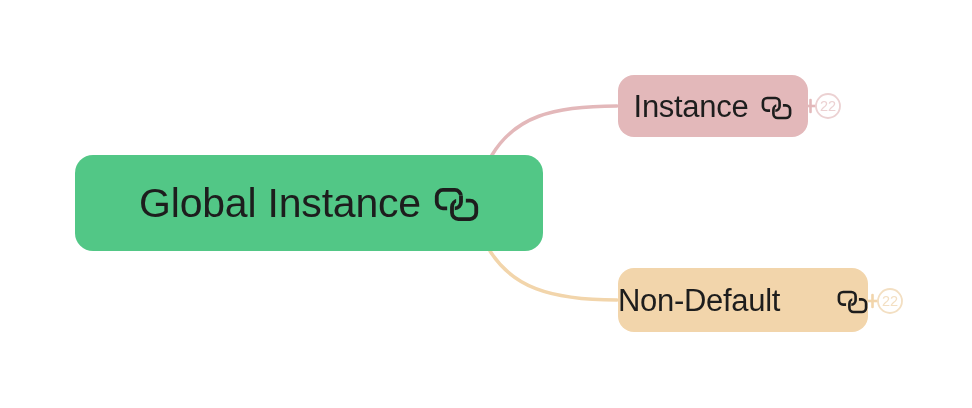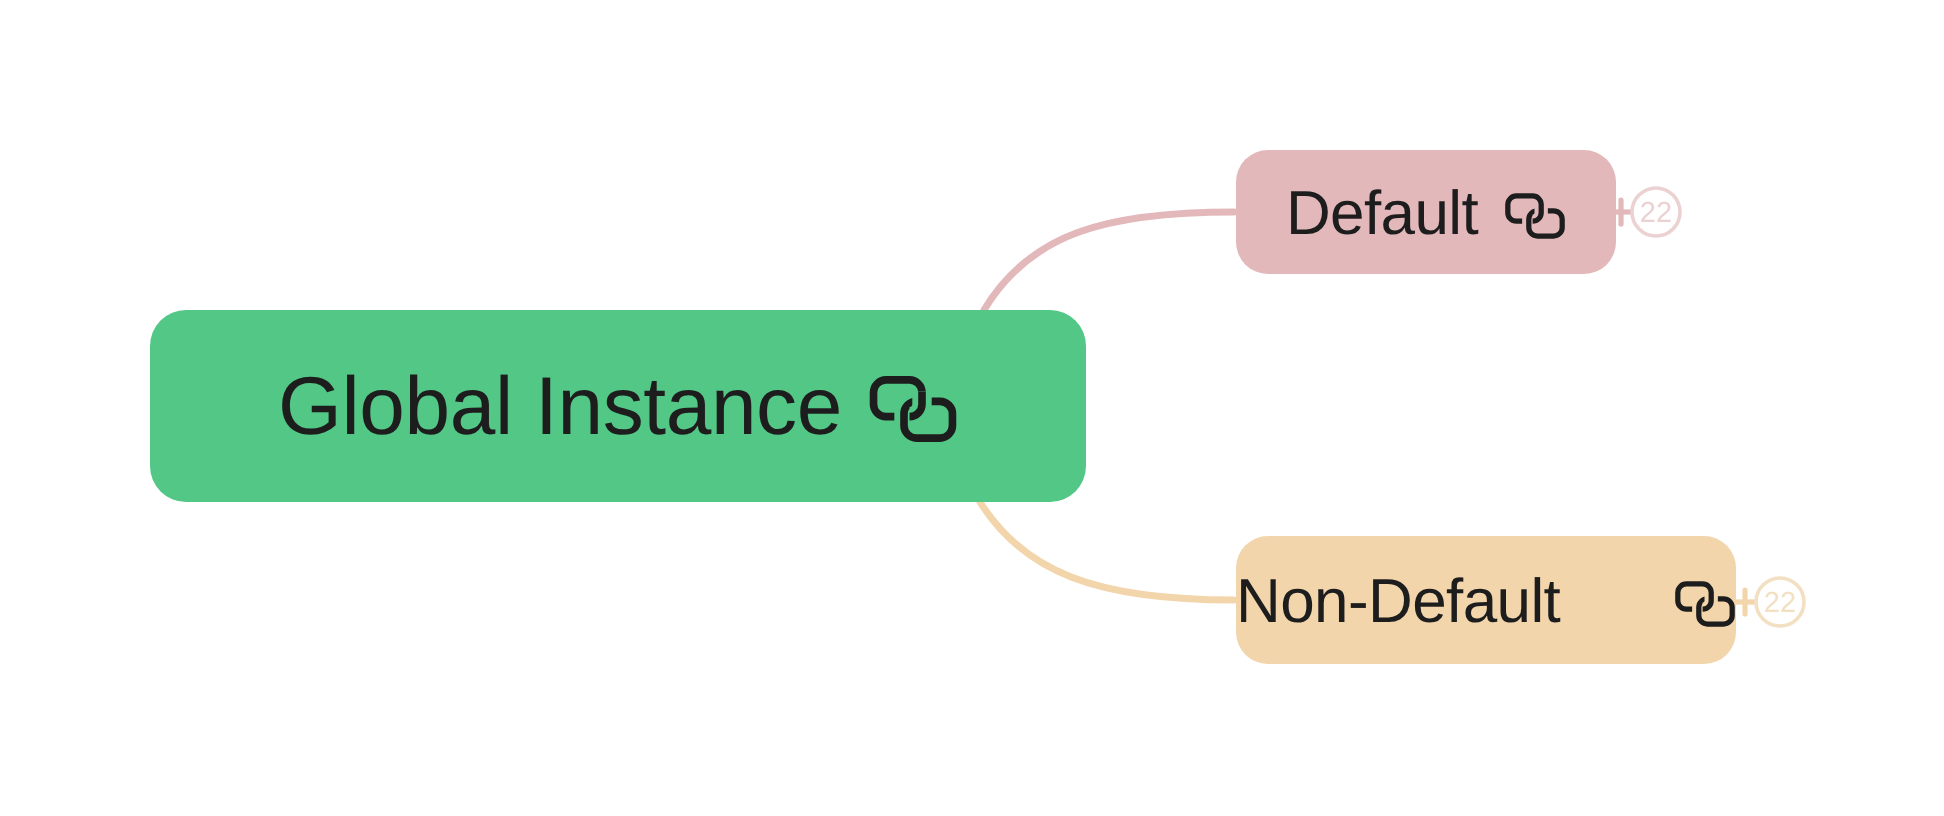--- a/index.html
+++ b/index.html
@@ -107,21 +107,21 @@
     <svg class="clone-icon" width="45" height="35" viewBox="0 0 26 20">
       <rect class="ink" x="1.6" y="1.6" width="14" height="10.6" rx="3.6" stroke-width="2.2" fill="none"></rect>
       <rect class="casing" x="10.4" y="7.8" width="14" height="10.6" rx="3.6" stroke-width="5.6" fill="none"></rect>
       <rect class="ink" x="10.4" y="7.8" width="14" height="10.6" rx="3.6" stroke-width="2.2" fill="none"></rect>
       <path class="casing" d="M 15.6 5 V 8.6 A 3.6 3.6 0 0 1 12 12.2" stroke-width="5.6" fill="none"></path>
       <path class="ink" d="M 15.6 5 V 8.6 A 3.6 3.6 0 0 1 12 12.2" stroke-width="2.2" fill="none"></path>
     </svg>
   </div>
 
   <div class="topic topic-child topic-default">
-    <span class="topic-label">Default</span>
+    <span class="topic-label">Instance</span>
     <svg class="clone-icon" width="31" height="24" viewBox="0 0 26 20">
       <rect class="ink" x="1.6" y="1.6" width="14" height="10.6" rx="3.6" stroke-width="2.2" fill="none"></rect>
       <rect class="casing" x="10.4" y="7.8" width="14" height="10.6" rx="3.6" stroke-width="5.6" fill="none"></rect>
       <rect class="ink" x="10.4" y="7.8" width="14" height="10.6" rx="3.6" stroke-width="2.2" fill="none"></rect>
       <path class="casing" d="M 15.6 5 V 8.6 A 3.6 3.6 0 0 1 12 12.2" stroke-width="5.6" fill="none"></path>
       <path class="ink" d="M 15.6 5 V 8.6 A 3.6 3.6 0 0 1 12 12.2" stroke-width="2.2" fill="none"></path>
     </svg>
   </div>
 
   <div class="topic topic-child topic-nondefault">

